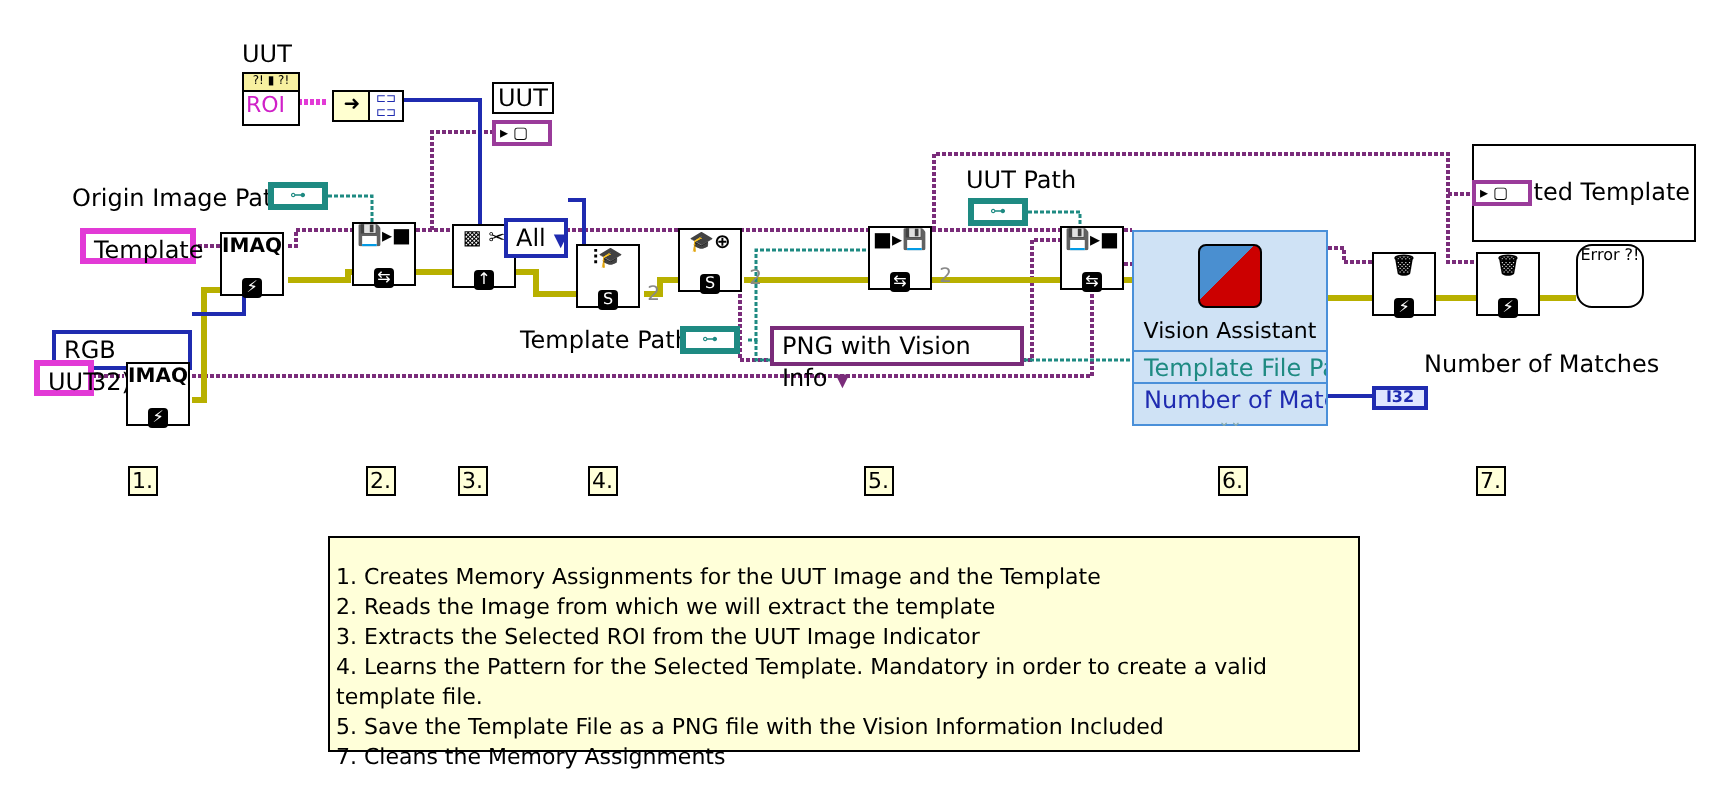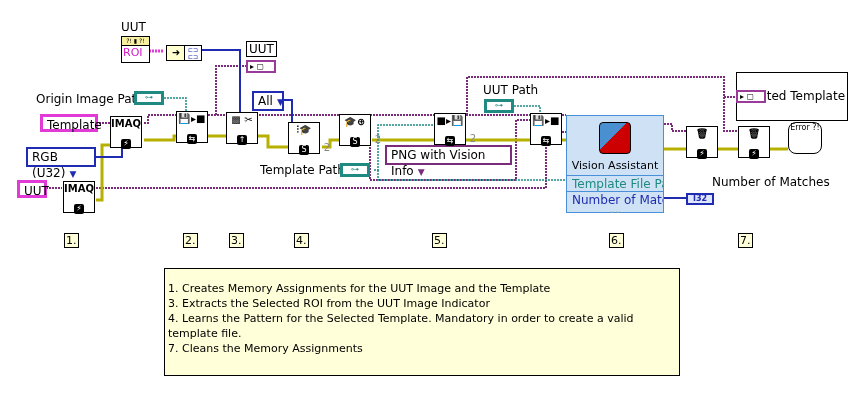--- a/index.html
+++ b/index.html
@@ -1,21 +1,21 @@
 <!DOCTYPE html>
 <html><head>
 <meta charset="utf-8">
 <style>
   html,body{margin:0;padding:0;background:#fff;}
   body{width:859px;height:405px;position:relative;overflow:hidden;font-family:"DejaVu Sans",sans-serif;}
   #wires{position:absolute;left:0;top:0;}
   .abs{position:absolute;}
   .lbl{position:absolute;font-size:12px;color:#000;white-space:nowrap;}
   .strctl{position:absolute;height:18px;border:3px solid #e23ad6;background:#fff;font-size:12px;line-height:17px;padding:0 4px;box-sizing:border-box;color:#000;}
-  .ring{position:absolute;height:20px;border:2px solid #1f2bb0;background:#fff;font-size:12px;line-height:16px;padding:0 4px;box-sizing:border-box;color:#000;}
+  .ring{position:absolute;height:20px;border:2px solid #1f2bb0;background:#fff;font-size:12px;line-height:16px;padding:0 4px;box-sizing:border-box;color:#000;margin-top:18px;}
   .ring .arr{color:#1f2bb0;font-size:9px;margin-left:4px;}
   .pathc{position:absolute;width:30px;height:14px;border:3px solid #1e8a82;background:#fff;box-sizing:border-box;font-size:8px;line-height:8px;text-align:center;color:#1e8a82;}
   .node{position:absolute;width:32px;height:32px;border:1px solid #000;background:#fff;box-sizing:border-box;text-align:center;}
   .node .top{font-size:10px;font-weight:bold;line-height:14px;}
   .node .bot{display:inline-block;width:10px;height:10px;background:#000;color:#fff;font-size:8px;line-height:10px;border-radius:2px;}
   .node .num{position:absolute;right:-11px;bottom:0;font-size:10px;color:#888;}
   .ind{position:absolute;height:13px;border:2px solid #9a3b9a;background:#fff;box-sizing:border-box;font-size:8px;line-height:9px;padding-left:2px;}
   .step{position:absolute;font-size:11px;background:#ffffd9;border:1px solid #000;padding:0 1px;line-height:13px;}
   .comment{position:absolute;left:164px;top:268px;width:516px;height:108px;background:#ffffd9;border:1px solid #000;box-sizing:border-box;padding:12px 3px;font-size:11px;line-height:15px;}
   .va{position:absolute;left:566px;top:115px;width:98px;height:98px;background:#cfe2f5;border:1px solid #4a90d9;box-sizing:border-box;}
@@ -168,16 +168,18 @@
 <div class="step" style="left:64px;top:233px;">1.</div>
 <div class="step" style="left:183px;top:233px;">2.</div>
 <div class="step" style="left:229px;top:233px;">3.</div>
 <div class="step" style="left:294px;top:233px;">4.</div>
 <div class="step" style="left:432px;top:233px;">5.</div>
 <div class="step" style="left:609px;top:233px;">6.</div>
 <div class="step" style="left:738px;top:233px;">7.</div>
 
 <div class="comment">
   <div>1. Creates Memory Assignments for the UUT Image and the Template</div>
+  <div>2. Reads the Image from which we will extract the template</div>
   <div>3. Extracts the Selected ROI from the UUT Image Indicator</div>
   <div>4. Learns the Pattern for the Selected Template. Mandatory in order to create a valid template file.</div>
+  <div>5. Save the Template File as a PNG file with the Vision Information Included</div>
   <div>7. Cleans the Memory Assignments</div>
 </div>
 
 </body></html>

